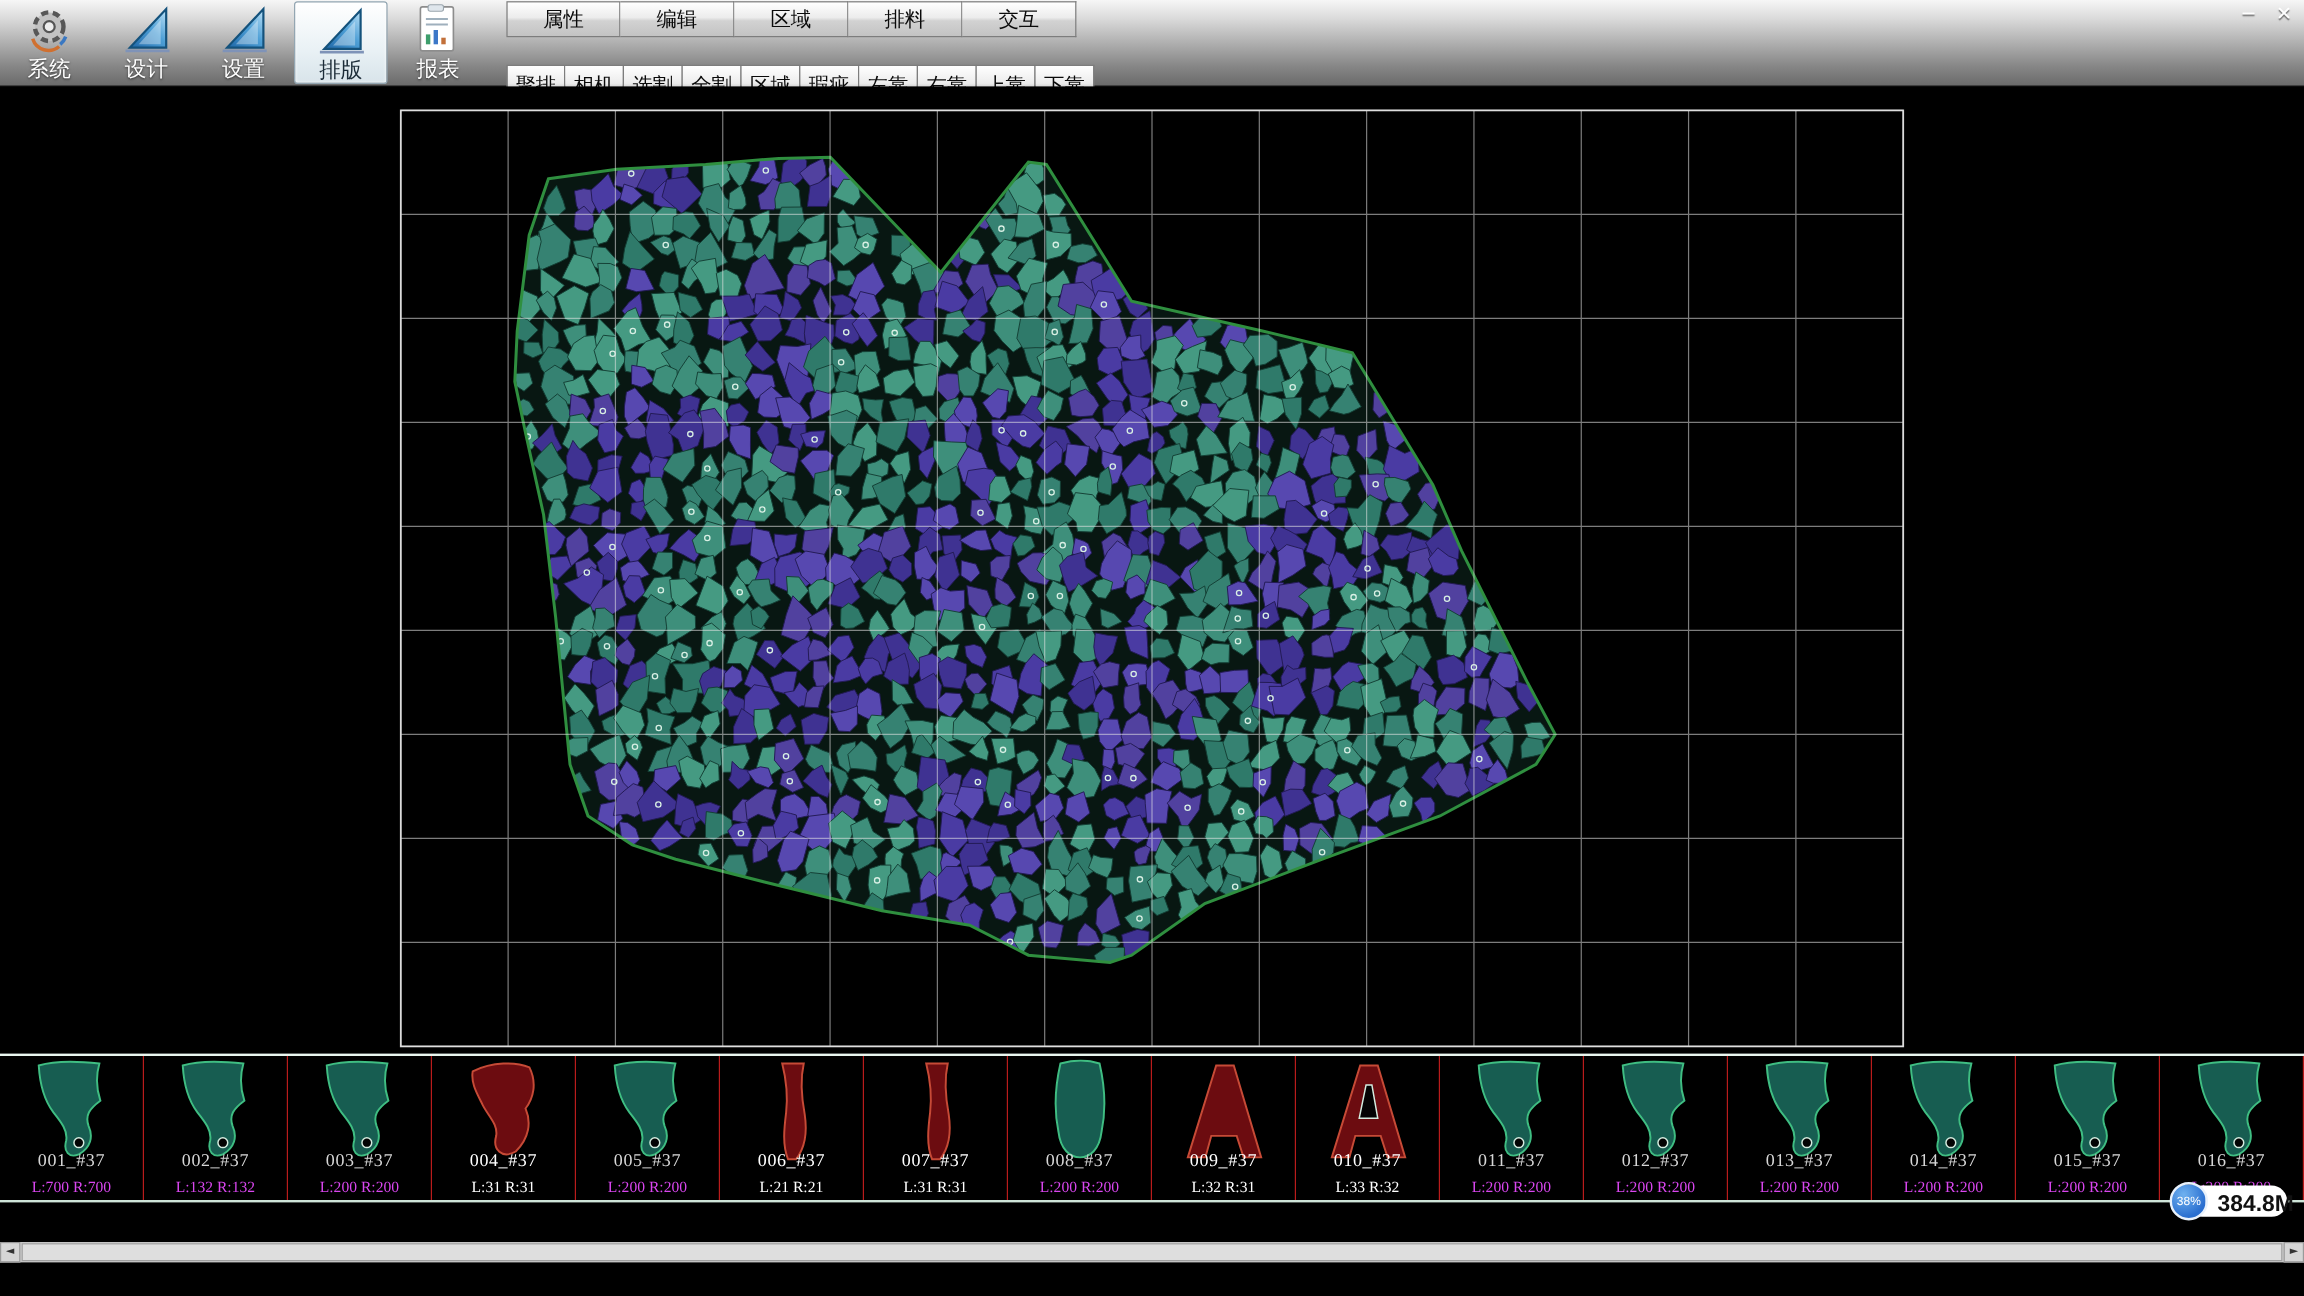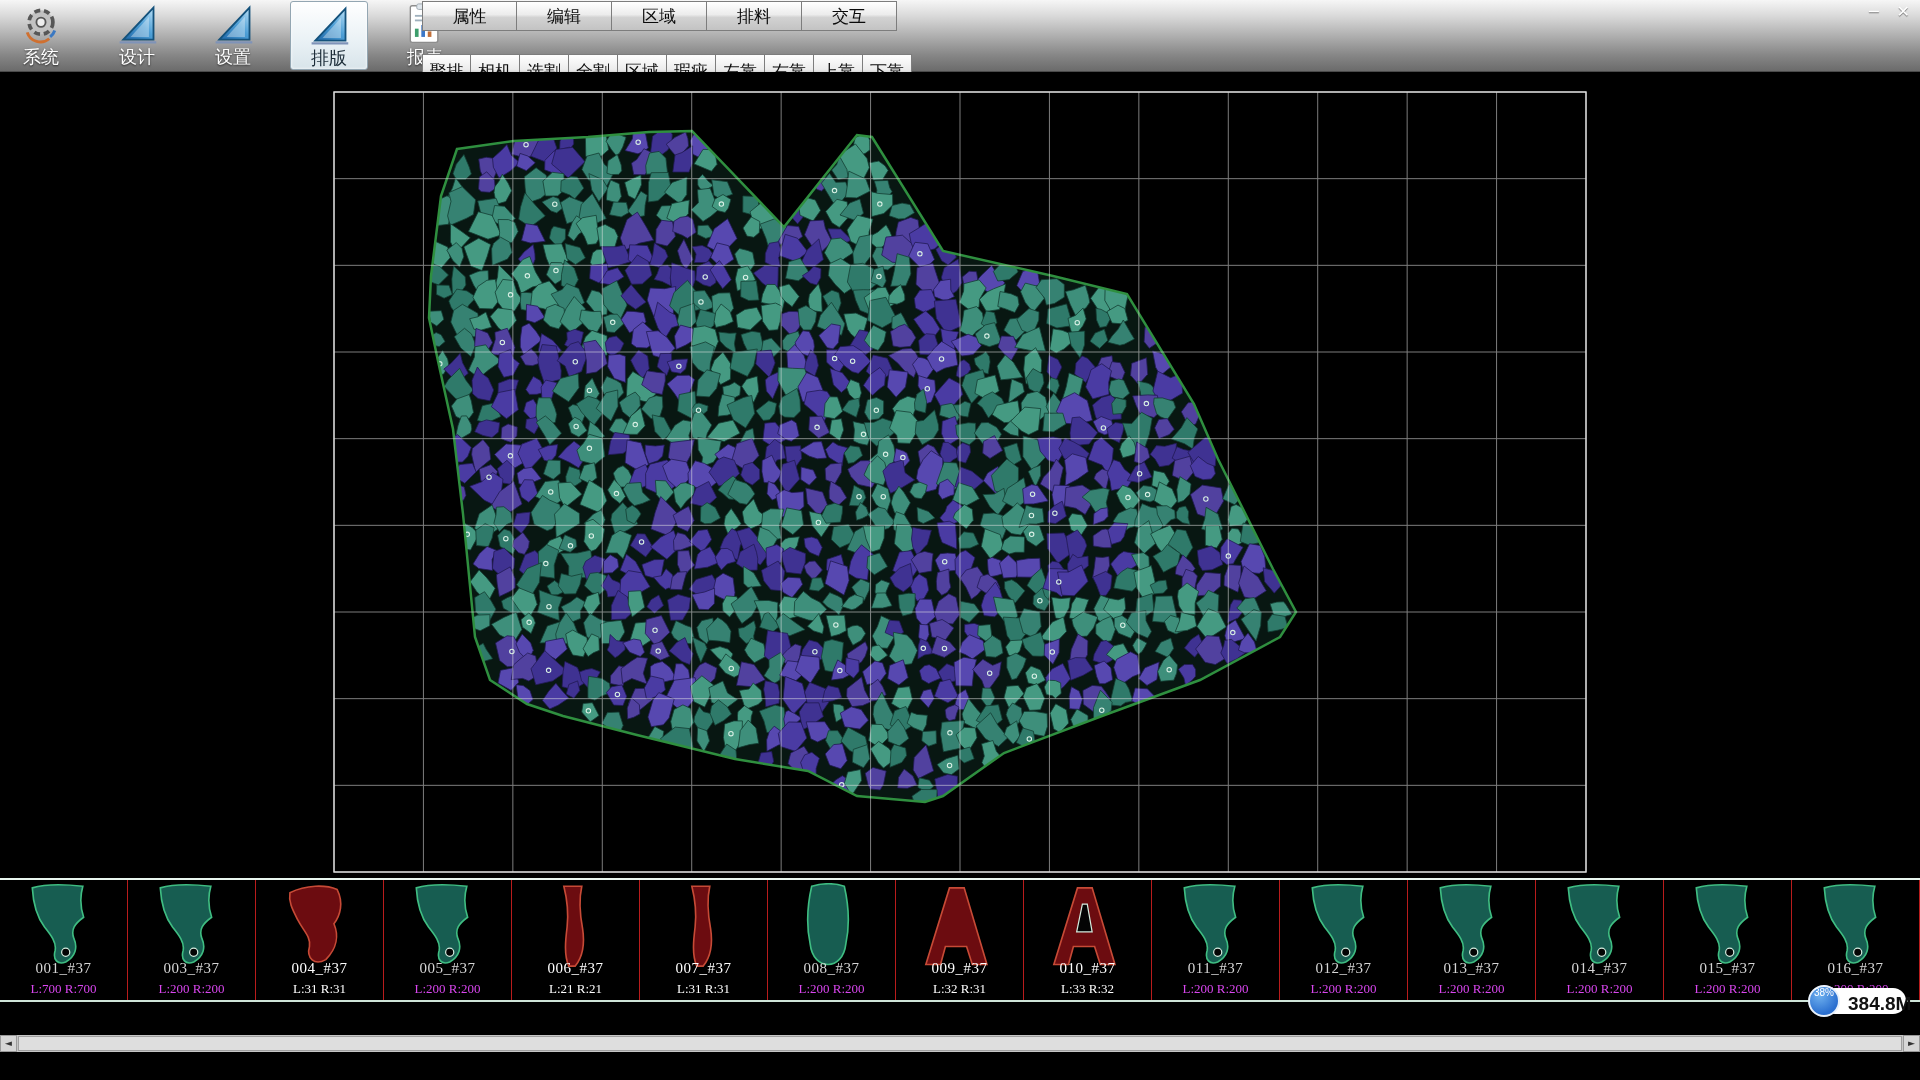--- a/index.html
+++ b/index.html
@@ -3,21 +3,21 @@
 <meta charset="utf-8">
 <style>
   *{margin:0;padding:0;box-sizing:border-box}
   html,body{width:1920px;height:1080px;background:#000;overflow:hidden;
     font-family:"Liberation Serif",serif;-webkit-user-select:none;user-select:none}
 
   
   .toolbar{position:absolute;left:0;top:0;width:1920px;height:72px;
     background:linear-gradient(180deg,#f6f6f6 0%,#dadada 22%,#adadad 52%,#868686 78%,#6b6b6b 100%);
     border-bottom:1px solid #4a4a4a}
-  .app-tabs{position:absolute;left:2px;top:1px;display:flex;gap:18px}
+  .app-tabs{position:absolute;left:2px;top:1px;display:flex;gap:3px}
   .app-tab{width:78px;height:69px;display:flex;flex-direction:column;align-items:center;
     padding-top:2px;cursor:pointer;border-radius:3px}
   .app-tab .icon{width:44px;height:44px}
   .app-tab .label{font-size:18px;color:#fff;line-height:20px;text-shadow:0 1px 2px rgba(0,0,0,.65)}
   .app-tab.active{background:linear-gradient(180deg,#ffffff,#e9f1f5 60%,#d8e4ea);
     border:1px solid #93a6b2;box-shadow:inset 0 0 3px #fff}
   .app-tab.active .label{color:#1c2c38;text-shadow:none}
   .menus{position:absolute;left:422px;top:1px}
   .menu-row{display:flex}
   .menu-btn{height:30px;display:flex;align-items:center;justify-content:center;
@@ -46,21 +46,21 @@
   .shape-red  .pmain{fill:#6c0c10;stroke:#c64a36;stroke-width:2}
   .phole{fill:#040404;stroke:#d4ecdf;stroke-width:1.5}
   .cell.flagged .pname,.cell.flagged .plr{color:#ffffff}
 
   
   .status-badge{position:absolute;left:1808px;top:985px;height:32px;display:flex;align-items:center;z-index:5}
   .pill{position:absolute;left:14px;top:3px;width:84px;height:26px;background:#fff;border-radius:13px;
     box-shadow:0 1px 3px rgba(0,0,0,.5)}
   .pct-circle{position:absolute;left:0;top:0;width:32px;height:32px;border-radius:50%;
     background:radial-gradient(circle at 35% 30%,#6fb1ef,#2a6fd0 70%);border:2px solid #e8f1fb;
-    display:flex;align-items:flex-start;justify-content:center;z-index:2}
+    display:flex;align-items:center;justify-content:center;z-index:2}
   .pct-circle span{color:#fff;font-size:10px;font-family:"Liberation Sans",sans-serif}
   .mem-text{position:absolute;left:40px;top:8px;font-size:19px;color:#111;z-index:2;
     font-family:"Liberation Sans",sans-serif;font-weight:bold}
 
   
   .hscroll{position:absolute;left:0;top:1035px;width:1920px;height:17px;background:#c6c6c6}
   .scroll-arrow{position:absolute;top:0;width:17px;height:17px;background:#d6d6d6;border:1px solid #9a9a9a;
     color:#333;font-size:9px;line-height:15px;text-align:center;cursor:pointer;
     font-family:"DejaVu Sans",sans-serif}
   .scroll-arrow.left{left:0}
@@ -1147,20 +1147,28 @@
         <circle class="phole" cx="57" cy="85" r="5"></circle>
       </svg>
     <div class="pname">001_#37</div>
     <div class="plr">L:700 R:700</div>
   </div>
   <div class="cell shape-teal">
     <svg viewBox="0 0 100 108">
         <path class="pmain" d="M16,6 C36,0 60,2 78,4 C74,18 75,30 79,42 C68,50 63,57 67,68 C72,79 69,90 57,97 C47,101 41,94 44,83 C46,73 39,64 31,54 C22,42 17,24 16,6 Z"></path>
         <circle class="phole" cx="57" cy="85" r="5"></circle>
       </svg>
+    <div class="pname">002_#37</div>
+    <div class="plr">L:132 R:132</div>
+  </div>
+  <div class="cell shape-teal">
+    <svg viewBox="0 0 100 108">
+        <path class="pmain" d="M16,6 C36,0 60,2 78,4 C74,18 75,30 79,42 C68,50 63,57 67,68 C72,79 69,90 57,97 C47,101 41,94 44,83 C46,73 39,64 31,54 C22,42 17,24 16,6 Z"></path>
+        <circle class="phole" cx="57" cy="85" r="5"></circle>
+      </svg>
     <div class="pname">003_#37</div>
     <div class="plr">L:200 R:200</div>
   </div>
   <div class="cell shape-red flagged">
     <svg viewBox="0 0 100 108">
         <path class="pmain" d="M18,12 C38,2 62,2 76,8 C84,24 80,40 72,50 C78,64 76,80 62,94 C48,102 38,92 42,78 C44,66 34,58 28,46 C22,34 16,24 18,12 Z"></path>
       </svg>
     <div class="pname">004_#37</div>
     <div class="plr">L:31 R:31</div>
   </div>

